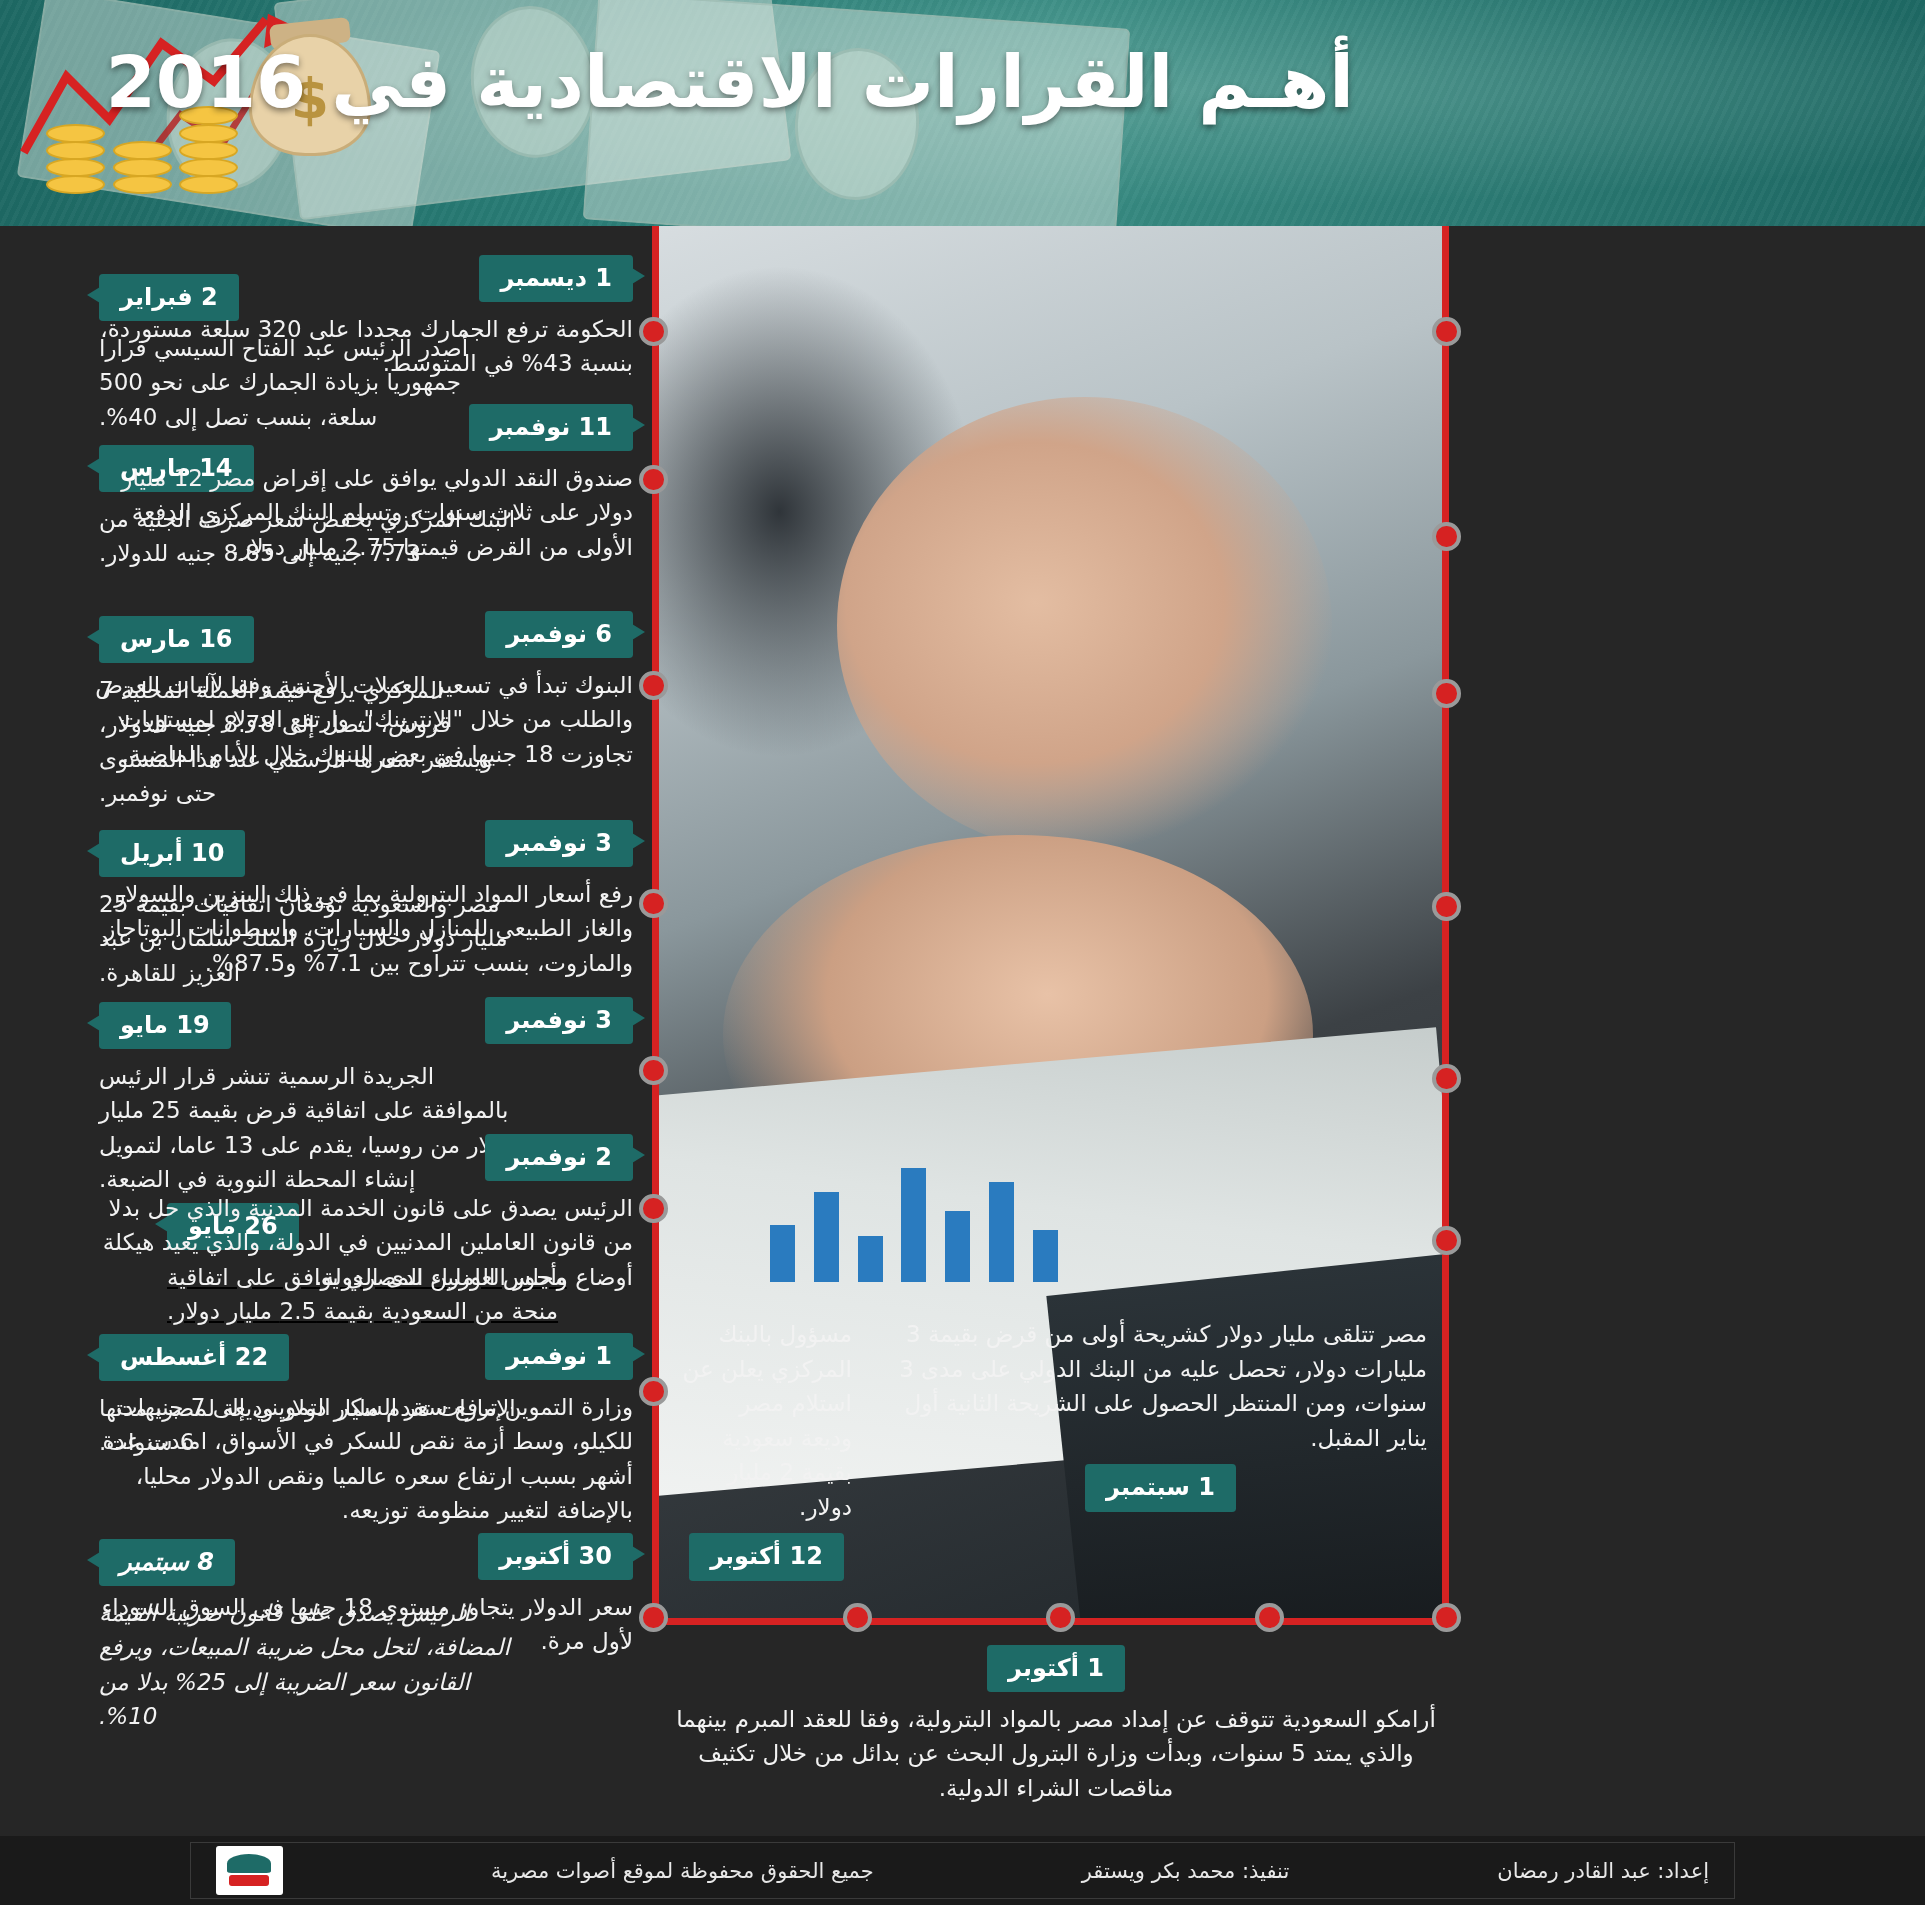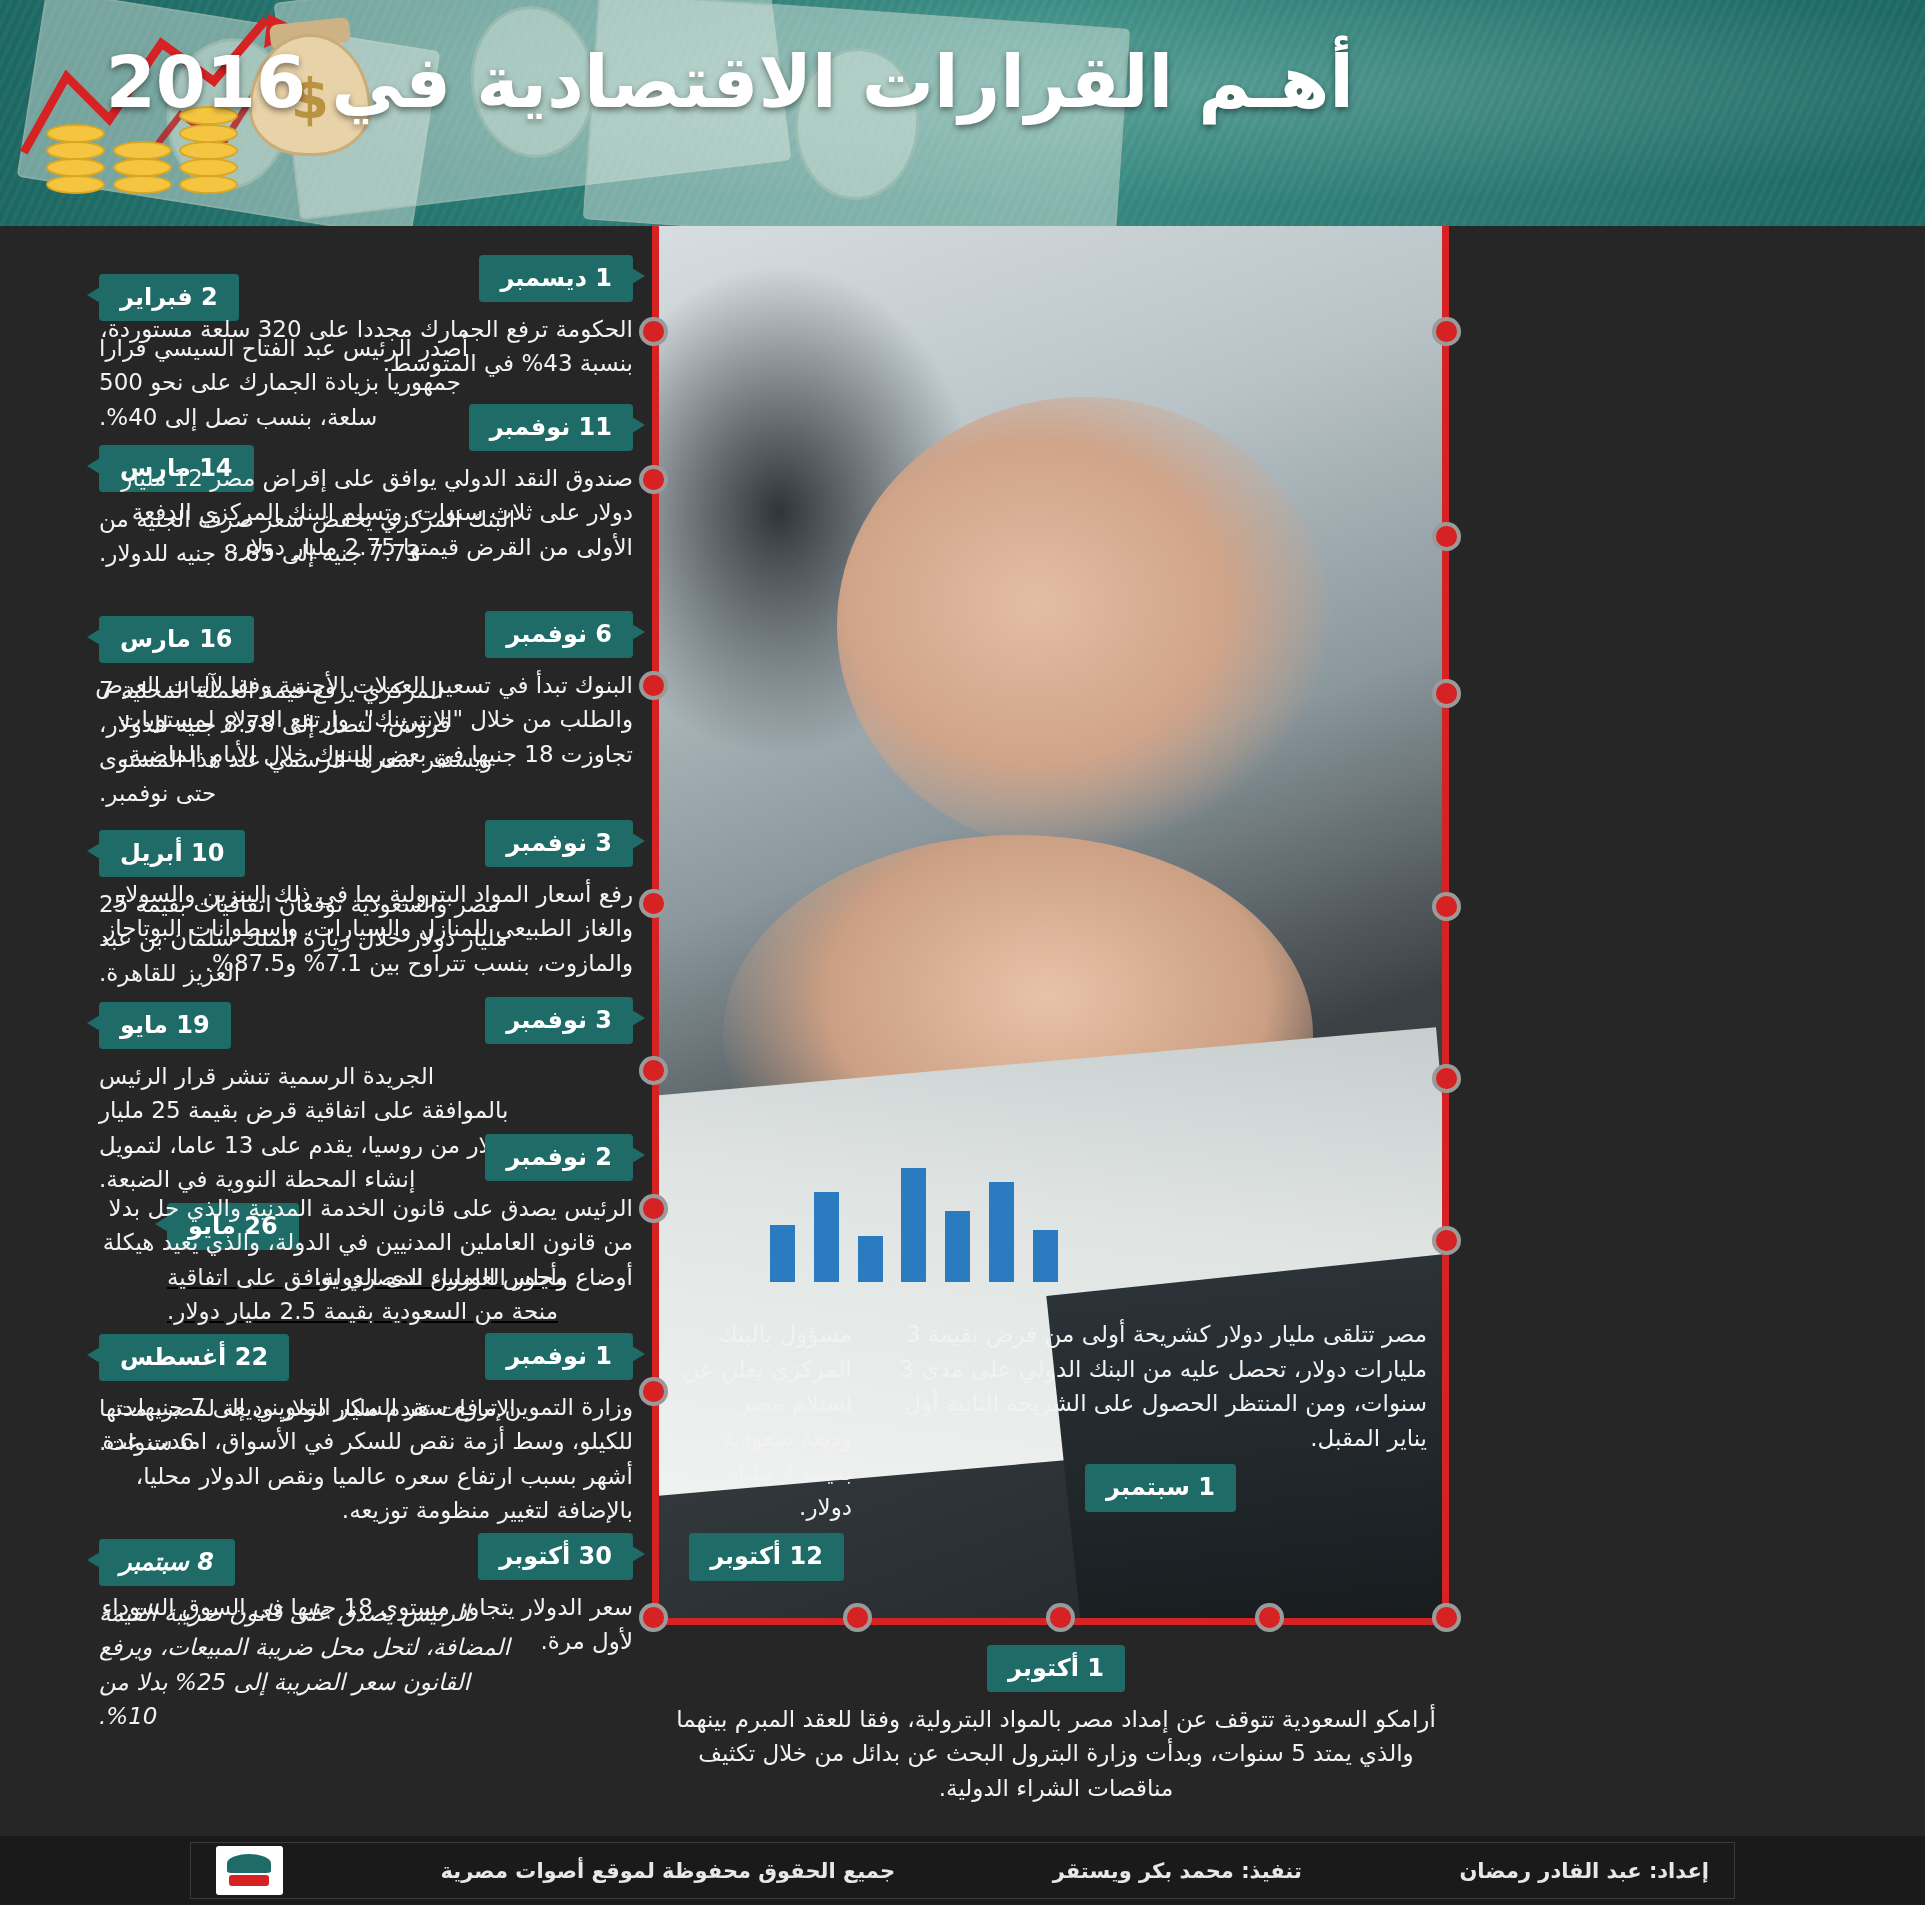--- a/index.html
+++ b/index.html
@@ -220,21 +220,21 @@
   .footer-inner {
     position: absolute;
     left: 190px; right: 190px; top: 5.7px; bottom: 5.7px;
     border: 1.9px solid #3a3a3a;
     display: flex;
     align-items: center;
     justify-content: space-between;
     padding: 0 25px;
     direction: rtl;
   }
-  .footer-text { color: #e8e8e8; font-size: 21px; font-weight: bold; }
+  .footer-text { color: #e8e8e8; font-size: 21px; font-weight: normal; }
   .footer-logo {
     width: 67px; height: 49px;
     background: #ffffff;
     border-radius: 2.9px;
     position: relative;
     flex: 0 0 auto;
   }
   .footer-logo:before {
     content: "";
     position: absolute; left: 11.4px; top: 7.6px;

